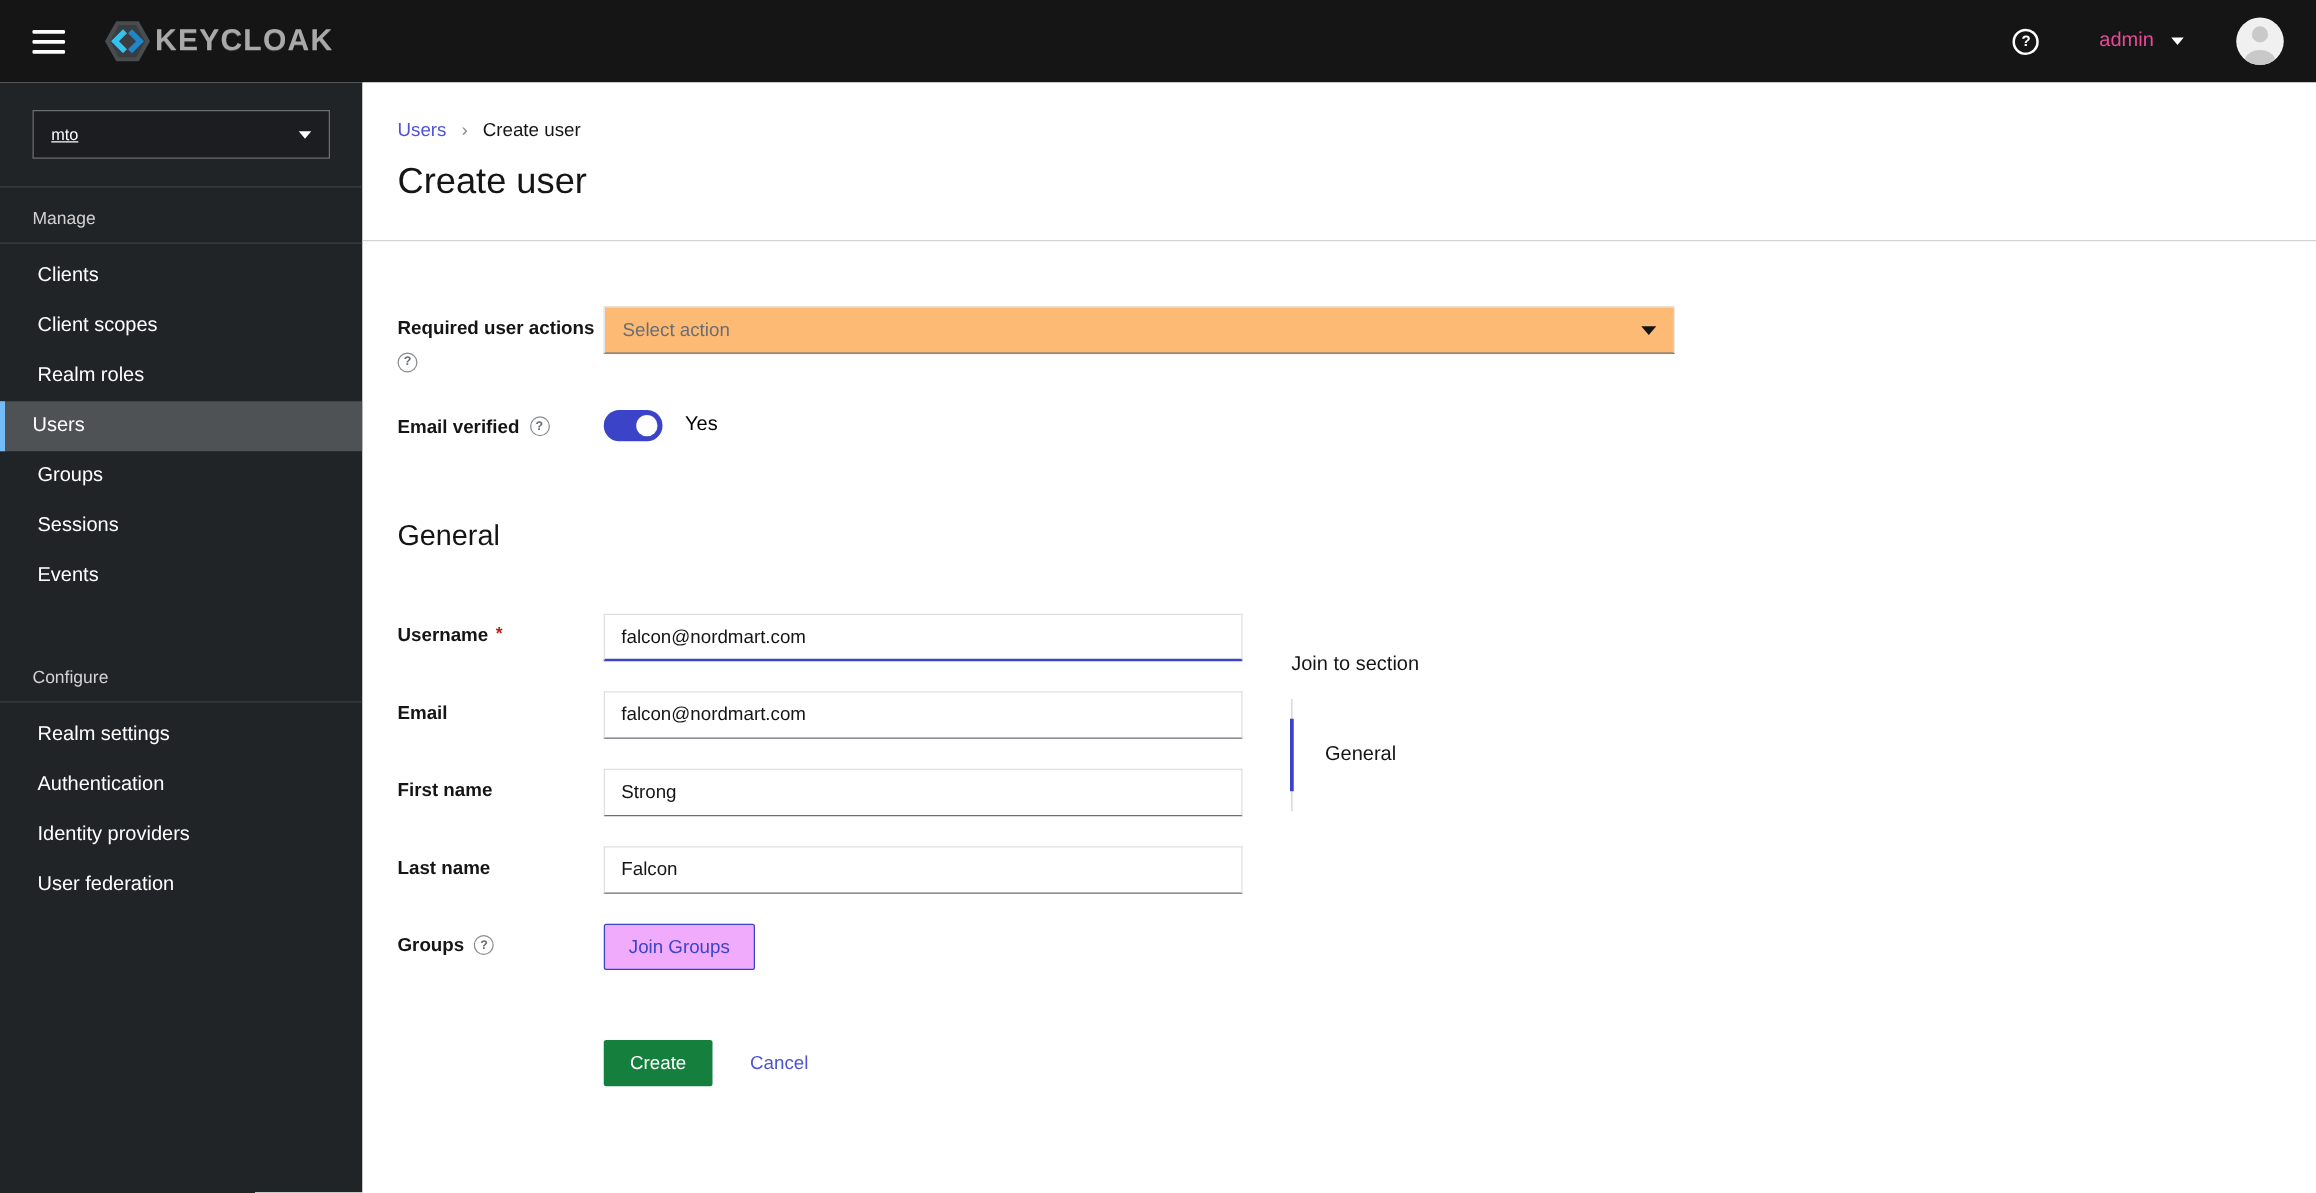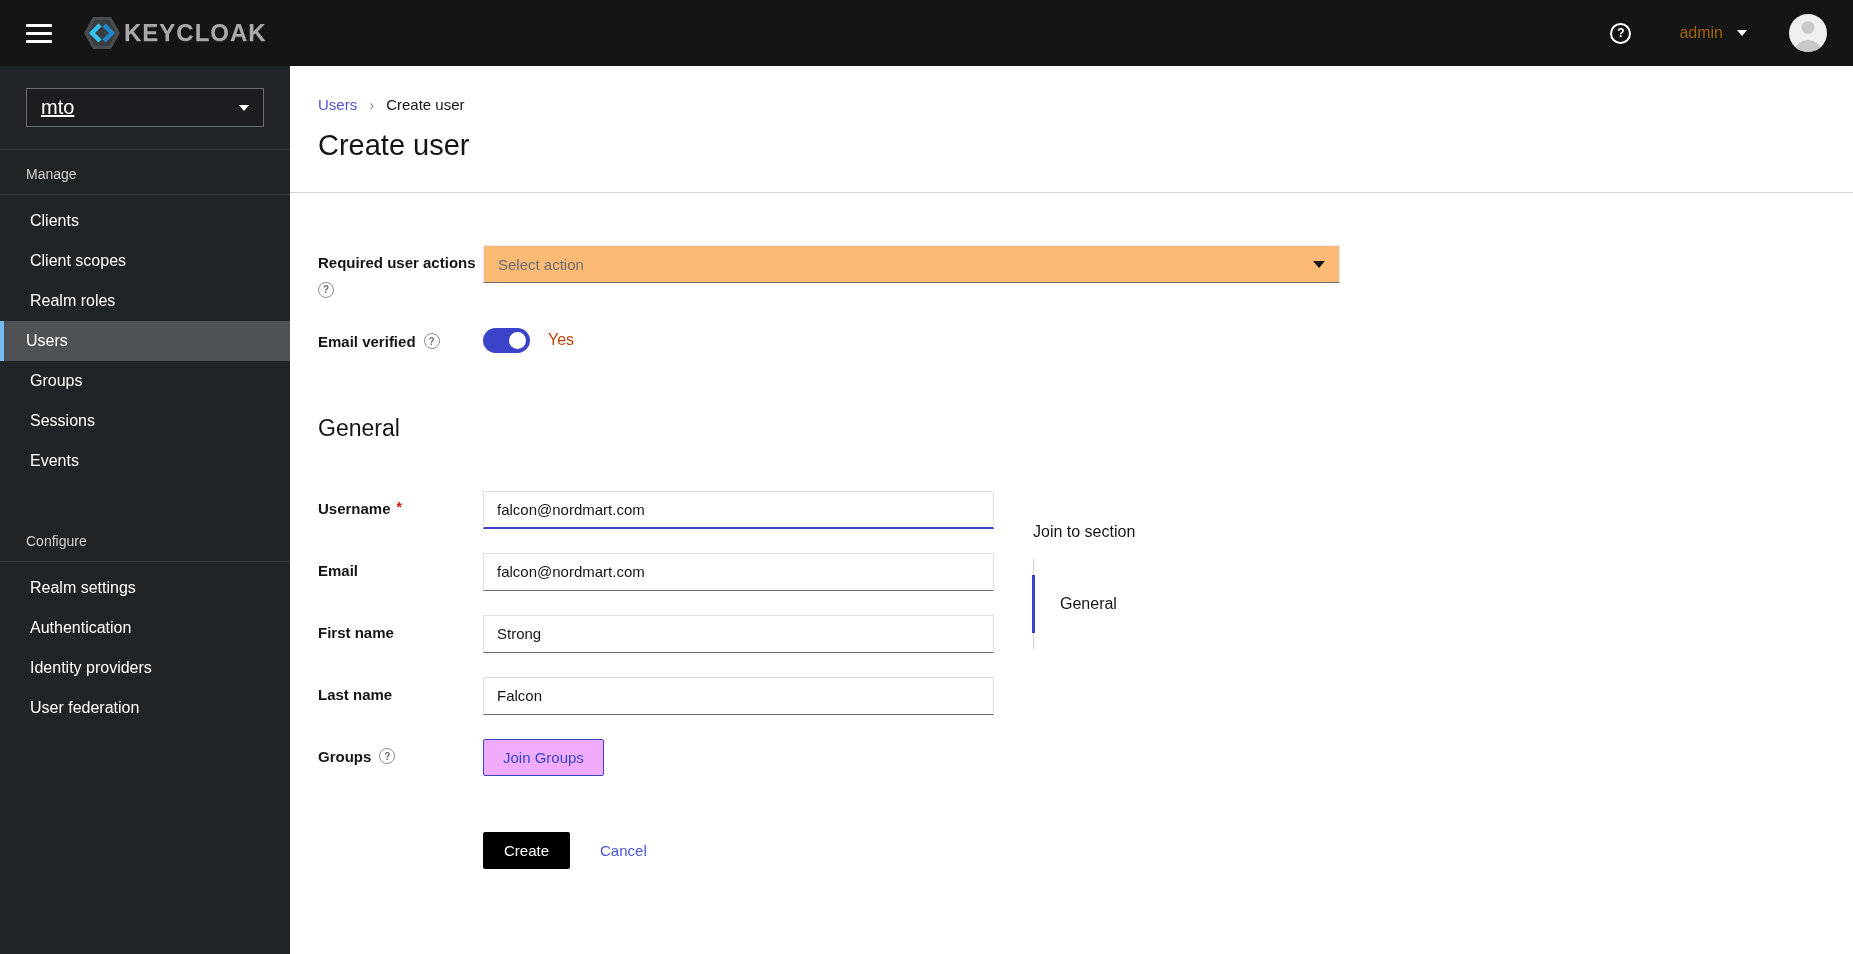--- a/index.html
+++ b/index.html
@@ -8,33 +8,33 @@
   .app { display:flex; flex-direction:column; height:100%; }
 
   
   .header { height:66px; background:#151515; display:flex; align-items:center; padding:0 26px; flex-shrink:0; }
   .hamburger { width:26px; display:flex; flex-direction:column; gap:5px; cursor:pointer; margin-right:30px; }
   .hamburger span { display:block; height:3px; background:#fff; border-radius:1px; }
   .brand { display:flex; align-items:center; gap:2px; }
   .brand-text { font-size:24px; font-weight:bold; letter-spacing:1px; color:#a9a9a9; text-shadow:0 1px 0 #3a3a3a; }
   .header-spacer { flex:1; }
   .help-circle { width:21px; height:21px; border:2px solid #fff; border-radius:50%; color:#fff; font-size:12px; font-weight:bold; display:flex; align-items:center; justify-content:center; cursor:pointer; margin-right:48px; }
-  .user-menu { display:flex; align-items:center; gap:14px; color:#a16207; font-size:16px; cursor:pointer; margin-right:42px; }
+  .user-menu { display:flex; align-items:center; gap:14px; color:#ec4899; font-size:16px; cursor:pointer; margin-right:42px; }
   .caret-down-white { width:0; height:0; border-left:5px solid transparent; border-right:5px solid transparent; border-top:6px solid #fff; }
   .avatar { width:38px; height:38px; border-radius:50%; background:#f0f0f0; position:relative; overflow:hidden; cursor:pointer; }
   .avatar::before { content:""; position:absolute; top:7px; left:50%; transform:translateX(-50%); width:13px; height:13px; border-radius:50%; background:#c9c9c9; }
   .avatar::after { content:""; position:absolute; bottom:-7px; left:50%; transform:translateX(-50%); width:25px; height:19px; border-radius:50% 50% 0 0; background:#c9c9c9; }
 
   
   .page-body { display:flex; flex:1; min-height:0; }
   .sidebar { width:290px; background:#212427; flex-shrink:0; padding-top:22px; }
   .content { flex:1; background:#fff; position:relative; overflow:hidden; }
 
   
-  .realm-select { margin:0 26px; height:39px; border:1px solid #6a6e73; background:#1b1d21; color:#fff; font-size:20px; display:flex; align-items:center; justify-content:space-between; padding:0 14px; cursor:pointer;text-decoration:underline; }
+  .realm-select { margin:0 26px; height:39px; border:1px solid #6a6e73; background:#1b1d21; color:#fff; font-size:13px; display:flex; align-items:center; justify-content:space-between; padding:0 14px; cursor:pointer;text-decoration:underline; }
   .realm-caret { width:0; height:0; border-left:5px solid transparent; border-right:5px solid transparent; border-top:6px solid #fff; }
   .sidebar-divider { border-top:1px solid #3c3f42; margin-top:22px; }
   .nav-section { margin-top:16px; }
   .nav-section.second { margin-top:52px; }
   .nav-section-title { color:#d2d2d2; font-size:14px; padding:0 26px 12px; }
   .nav-section-rule { border-top:1px solid #3c3f42; }
   .nav-items { padding-top:6px; }
   .nav-item { height:40px; display:flex; align-items:center; padding-left:26px; color:#fff; font-size:16px; cursor:pointer; border-left:4px solid transparent; }
   .nav-item.active { background:#4f5255; border-left-color:#73bcf7; padding-left:22px; }
 
@@ -56,33 +56,33 @@
   .required-star { color:#c9190b; margin-left:6px; position:relative; top:-2px; font-size:14px; }
 
   .pf-select { width:857px; height:38px; background:#fdba74; border:1px solid #e7e7e7; border-bottom:1px solid #6a6e73; display:flex; align-items:center; justify-content:space-between; padding:0 14px; cursor:pointer; }
   .pf-select-placeholder { color:#6a6e73; font-size:15px; }
   .select-caret { width:0; height:0; border-left:6px solid transparent; border-right:6px solid transparent; border-top:7px solid #151515; }
 
   .toggle-row { margin-top:26px; }
   .toggle-wrap { display:flex; align-items:center; gap:18px; padding-top:4px; }
   .toggle { width:47px; height:25px; border-radius:13px; background:#3b44c8; position:relative; cursor:pointer; }
   .toggle-knob { position:absolute; top:4px; right:4px; width:17px; height:17px; border-radius:50%; background:#fff; }
-  .toggle-label { font-size:16px; color:#c2410c; }
+  .toggle-label { font-size:16px; color:#000000; }
 
   .general-heading { font-size:23px; font-weight:400; margin-top:62px; }
   .fields { margin-top:49px; }
   .field-row { margin-bottom:24px; }
   .text-input { width:511px; height:38px; border:1px solid #e0e0e0; border-bottom:1px solid #6a6e73; padding:0 13px; font-size:15px; font-family:inherit; color:#151515; background:#fff; }
   .text-input.focused { border-bottom:2px solid #3b44c8; }
 
   .groups-row { margin-top:4px; }
   .btn-secondary { border:1px solid #3b44c8; background:#f0abfc; color:#3b44c8; font-size:15px; font-family:inherit; padding:9px 19px; border-radius:2px; cursor:pointer; }
 
   .actions-row { margin-left:165px; margin-top:56px; display:flex; align-items:center; gap:30px; padding-bottom:60px; }
-  .btn-primary { background:#000000; border:none; color:#fff; font-size:15px; font-family:inherit; padding:10px 21px; border-radius:2px; cursor:pointer; }
+  .btn-primary { background:#15803d; border:none; color:#fff; font-size:15px; font-family:inherit; padding:10px 21px; border-radius:2px; cursor:pointer; }
   .link-cancel { color:#4d53d1; font-size:15px; text-decoration:none; cursor:pointer; }
 
   
   .jump-nav { position:absolute; left:743px; top:330px; width:260px; }
   .jump-title { font-size:16px; color:#151515; margin-bottom:18px; }
   .jump-rail { border-left:1px solid #d2d2d2; padding-top:16px; padding-bottom:16px; }
   .jump-item { border-left:3px solid #3b44c8; margin-left:-2px; padding:20px 0 20px 25px; font-size:16px; color:#151515; cursor:pointer; }
 </style>
 </head>
 <body>

